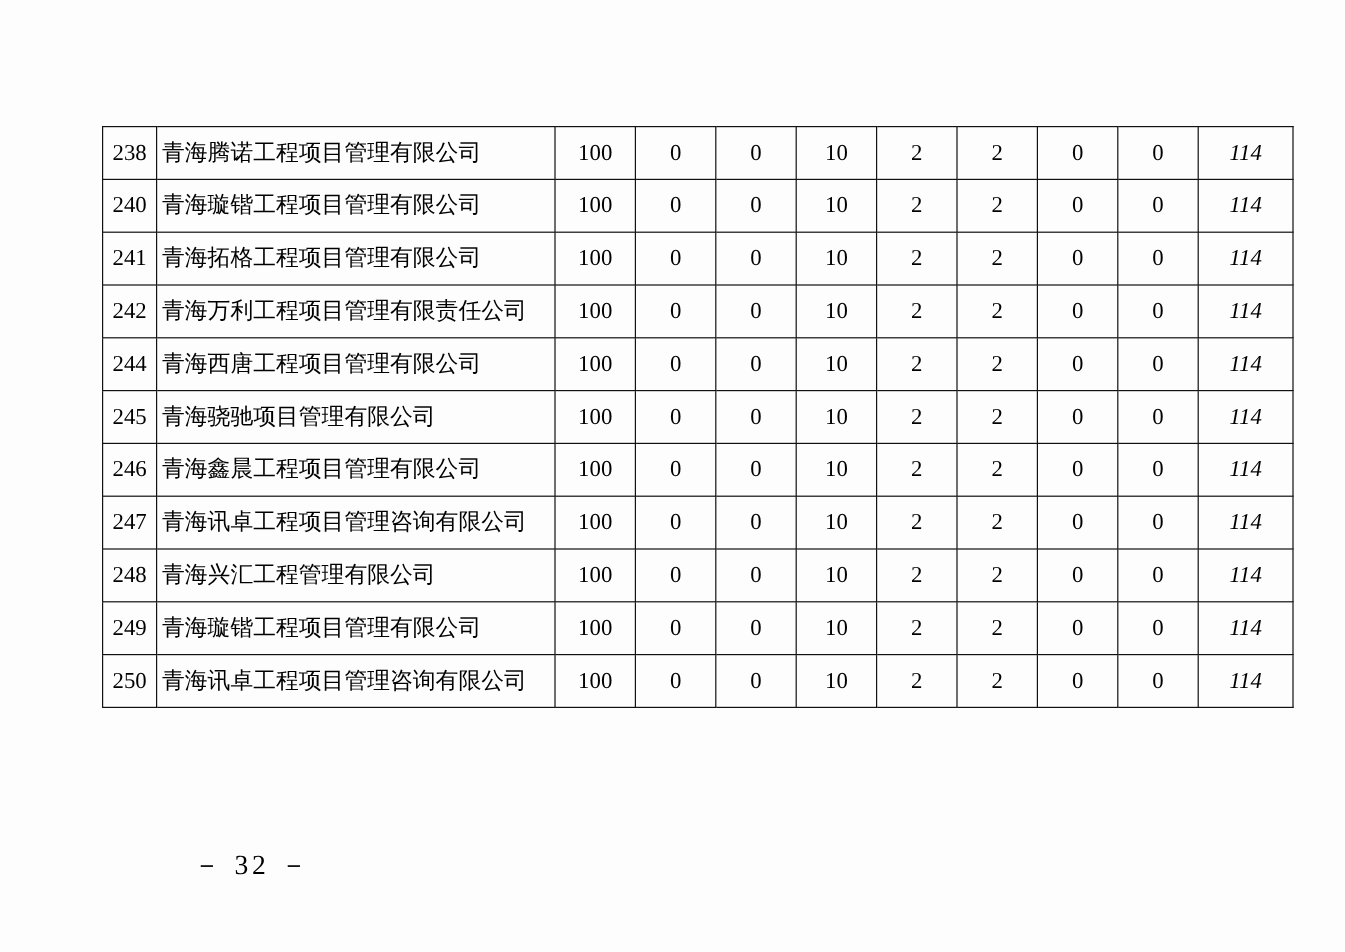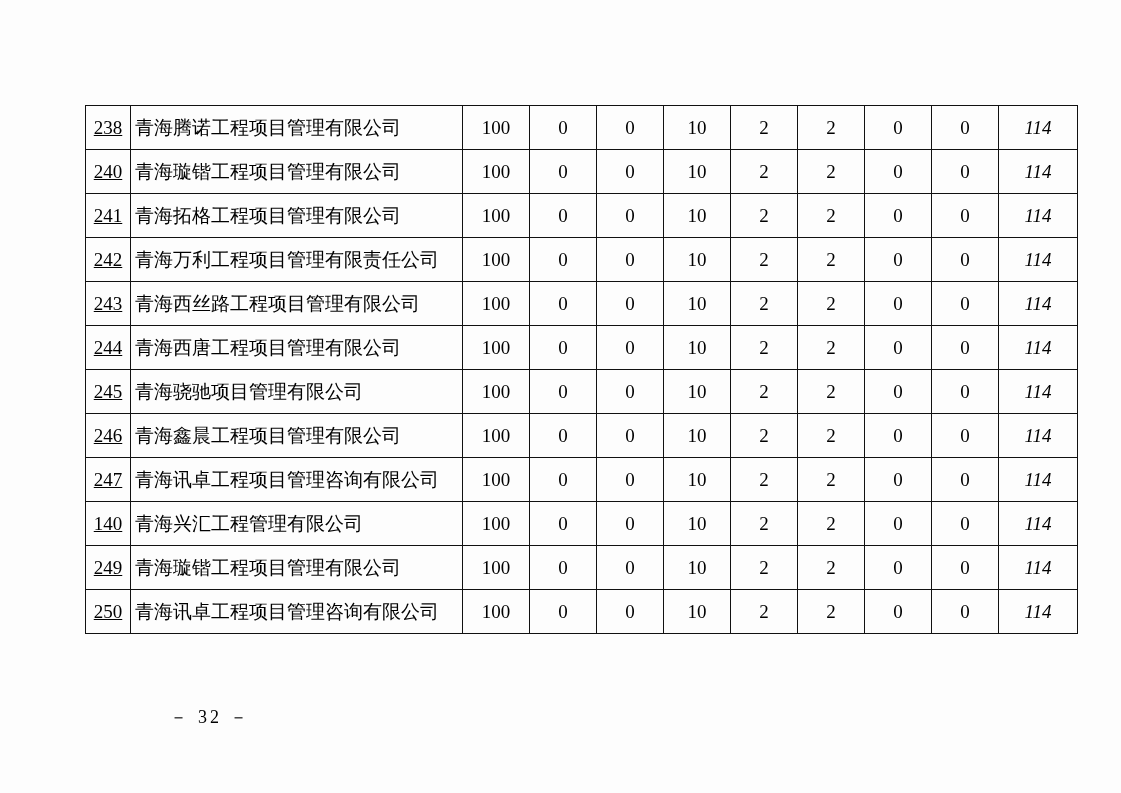--- a/index.html
+++ b/index.html
@@ -42,21 +42,20 @@
     font-size: 19px;
     line-height: 1.15;
     padding: 0 4px;
     vertical-align: middle;
   }
   .col-idx {
     width: 36px;
     text-align: center;
     font-family: "Liberation Serif", "DejaVu Serif", serif;
     font-size: 19px;
-    text-decoration: underline;
   }
   .col-name {
     width: 323px;
     text-align: left;
     padding-left: 7px;
     font-family: Liberation Serif, serif;
     font-size: 19px;
     letter-spacing: 0px;
     white-space: nowrap;
   }
@@ -67,21 +66,21 @@
   .col-num.wide {
     width: 70px;
     font-style: italic;
   }
   .page-number {
     position: absolute;
     left: 0;
     top: 705px;
     width: 420px;
     text-align: center;
-    font-size: 18px;
+    font-size: 23px;
     font-family: "Liberation Serif", "DejaVu Serif", serif;
     letter-spacing: 3px;
   }
 </style>
 </head>
 <body>
 
 <div class="page">
   <div class="sheet">
     <table class="doc-table">
@@ -132,33 +131,20 @@
             <td class="col-num">0</td>
             <td class="col-num">0</td>
             <td class="col-num">10</td>
             <td class="col-num">2</td>
             <td class="col-num">2</td>
             <td class="col-num">0</td>
             <td class="col-num">0</td>
             <td class="col-num wide">114</td>
           </tr>
           <tr>
-            <td class="col-idx">243</td>
-            <td class="col-name">青海西丝路工程项目管理有限公司</td>
-            <td class="col-num">100</td>
-            <td class="col-num">0</td>
-            <td class="col-num">0</td>
-            <td class="col-num">10</td>
-            <td class="col-num">2</td>
-            <td class="col-num">2</td>
-            <td class="col-num">0</td>
-            <td class="col-num">0</td>
-            <td class="col-num wide">114</td>
-          </tr>
-          <tr>
             <td class="col-idx">244</td>
             <td class="col-name">青海西唐工程项目管理有限公司</td>
             <td class="col-num">100</td>
             <td class="col-num">0</td>
             <td class="col-num">0</td>
             <td class="col-num">10</td>
             <td class="col-num">2</td>
             <td class="col-num">2</td>
             <td class="col-num">0</td>
             <td class="col-num">0</td>
@@ -197,21 +183,21 @@
             <td class="col-num">0</td>
             <td class="col-num">0</td>
             <td class="col-num">10</td>
             <td class="col-num">2</td>
             <td class="col-num">2</td>
             <td class="col-num">0</td>
             <td class="col-num">0</td>
             <td class="col-num wide">114</td>
           </tr>
           <tr>
-            <td class="col-idx">140</td>
+            <td class="col-idx">248</td>
             <td class="col-name">青海兴汇工程管理有限公司</td>
             <td class="col-num">100</td>
             <td class="col-num">0</td>
             <td class="col-num">0</td>
             <td class="col-num">10</td>
             <td class="col-num">2</td>
             <td class="col-num">2</td>
             <td class="col-num">0</td>
             <td class="col-num">0</td>
             <td class="col-num wide">114</td>

